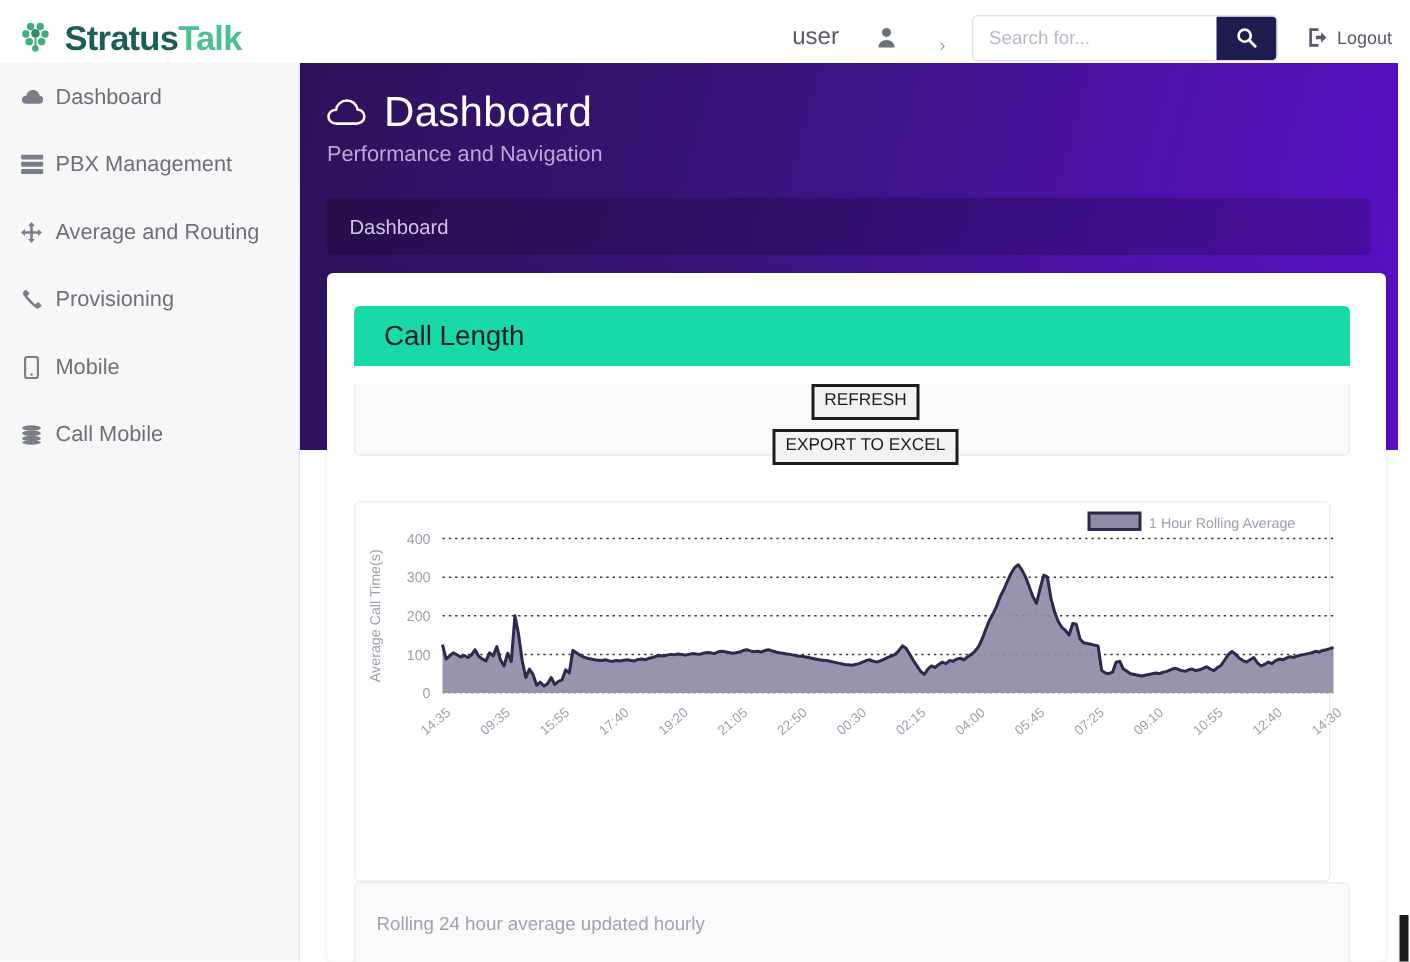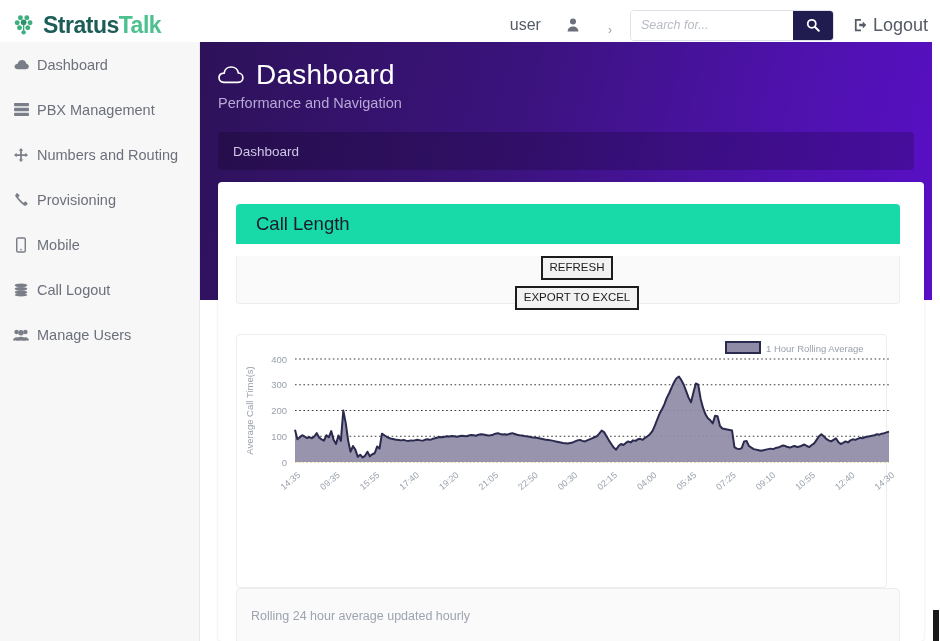--- a/index.html
+++ b/index.html
@@ -41,30 +41,29 @@
     display: flex; align-items: stretch; height: 31px;
     border-radius: 4px; overflow: hidden;
     border: 1px solid #dfe2e8;
     background: #fff;
   }
   #search-input {
     width: 162px; border: none; outline: none;
     font-size: 12.5px; color: #50555f; padding: 0 10px;
     font-family: "Liberation Sans", sans-serif;
     background: #fff;
-    font-style: italic;
   }
   #search-input::placeholder { color: #b6bac3; }
   #search-btn {
     width: 40px; background: #211c4f; border: none; cursor: pointer;
     display: flex; align-items: center; justify-content: center;
   }
   #logout-link {
     display: flex; align-items: center; gap: 5px;
-    font-size: 18px; color: #555a66; margin-left: 20px;
+    font-size: 12px; color: #555a66; margin-left: 20px;
     text-decoration: none; cursor: pointer;
   }
 
   
   #sidebar {
     position: absolute; left: 0; top: 42px; width: 200px; height: 599px;
     background: #f7f7f8; border-right: 1px solid #e8e8ea;
   }
   .nav-item {
     display: flex; align-items: center; gap: 8px;
@@ -211,21 +210,21 @@
         </svg>
     </span>
     <span>PBX Management</span>
   </div>
   <div class="nav-item">
     <span class="nav-icon">
       <svg width="14" height="14" viewBox="0 0 16 16">
           <path d="M8 0l2.6 3H9v4h4V5.4L16 8l-3 2.6V9H9v4h1.6L8 16l-2.6-3H7V9H3v1.6L0 8l3-2.6V7h4V3H5.4z" fill="#7a7e88"></path>
         </svg>
     </span>
-    <span>Numbers and Routing</span>
+    <span>Average and Routing</span>
   </div>
   <div class="nav-item">
     <span class="nav-icon">
       <svg width="13" height="13" viewBox="0 0 16 16">
           <path d="M3.3.7 5.8 3 4.3 5c-.3.4-.2.8.1 1.2l5.4 5.4c.4.3.8.4 1.2.1l2-1.5 2.3 2.5c.4.4.3 1-.1 1.3l-1.9 1.4c-.6.4-1.4.4-2 0C7.5 12.6 3.4 8.5.6 4.3c-.4-.6-.4-1.4 0-2L2 .4c.4-.4 1-.4 1.3.3z" fill="#7a7e88"></path>
         </svg>
     </span>
     <span>Provisioning</span>
   </div>
   <div class="nav-item">
@@ -239,34 +238,21 @@
   </div>
   <div class="nav-item">
     <span class="nav-icon">
       <svg width="14" height="14" viewBox="0 0 16 15">
           <ellipse cx="8" cy="2.2" rx="7.2" ry="2.1" fill="#7a7e88"></ellipse>
           <ellipse cx="8" cy="6.2" rx="7.2" ry="2.1" fill="#7a7e88"></ellipse>
           <ellipse cx="8" cy="10.2" rx="7.2" ry="2.1" fill="#7a7e88"></ellipse>
           <ellipse cx="8" cy="13.2" rx="7.2" ry="1.7" fill="#7a7e88"></ellipse>
         </svg>
     </span>
-    <span>Call Logout</span>
-  </div>
-  <div class="nav-item">
-    <span class="nav-icon">
-      <svg width="16" height="12" viewBox="0 0 18 13">
-          <circle cx="4" cy="3.2" r="2.5" fill="#7a7e88"></circle>
-          <circle cx="14" cy="3.2" r="2.5" fill="#7a7e88"></circle>
-          <circle cx="9" cy="4" r="3.1" fill="#7a7e88"></circle>
-          <path d="M0 12.6c0-2.3 1.8-3.7 4-3.7s4 1.4 4 3.7z" fill="#7a7e88"></path>
-          <path d="M10 12.6c0-2.3 1.8-3.7 4-3.7s4 1.4 4 3.7z" fill="#7a7e88"></path>
-          <path d="M3.6 12.8c0-2.6 2.4-4.3 5.4-4.3s5.4 1.7 5.4 4.3z" fill="#7a7e88"></path>
-        </svg>
-    </span>
-    <span>Manage Users</span>
+    <span>Call Mobile</span>
   </div>
 </nav>
 
 <header id="hero">
   <div id="hero-title-row">
     <svg id="hero-cloud" width="26" height="18" viewBox="0 0 26 18">
       <path d="M6.4 16.4h13.2c3 0 5.3-2.1 5.3-4.7 0-2.5-2-4.5-4.5-4.7C19.8 3.6 16.8 1 13.2 1 9.6 1 6.6 3.6 6.1 7.1 3 7.3 1 9.3 1 11.8c0 2.6 2.3 4.6 5.4 4.6z" fill="none" stroke="#ffffff" stroke-width="1.7"></path>
     </svg>
     <h1 id="hero-title">Dashboard</h1>
   </div>

